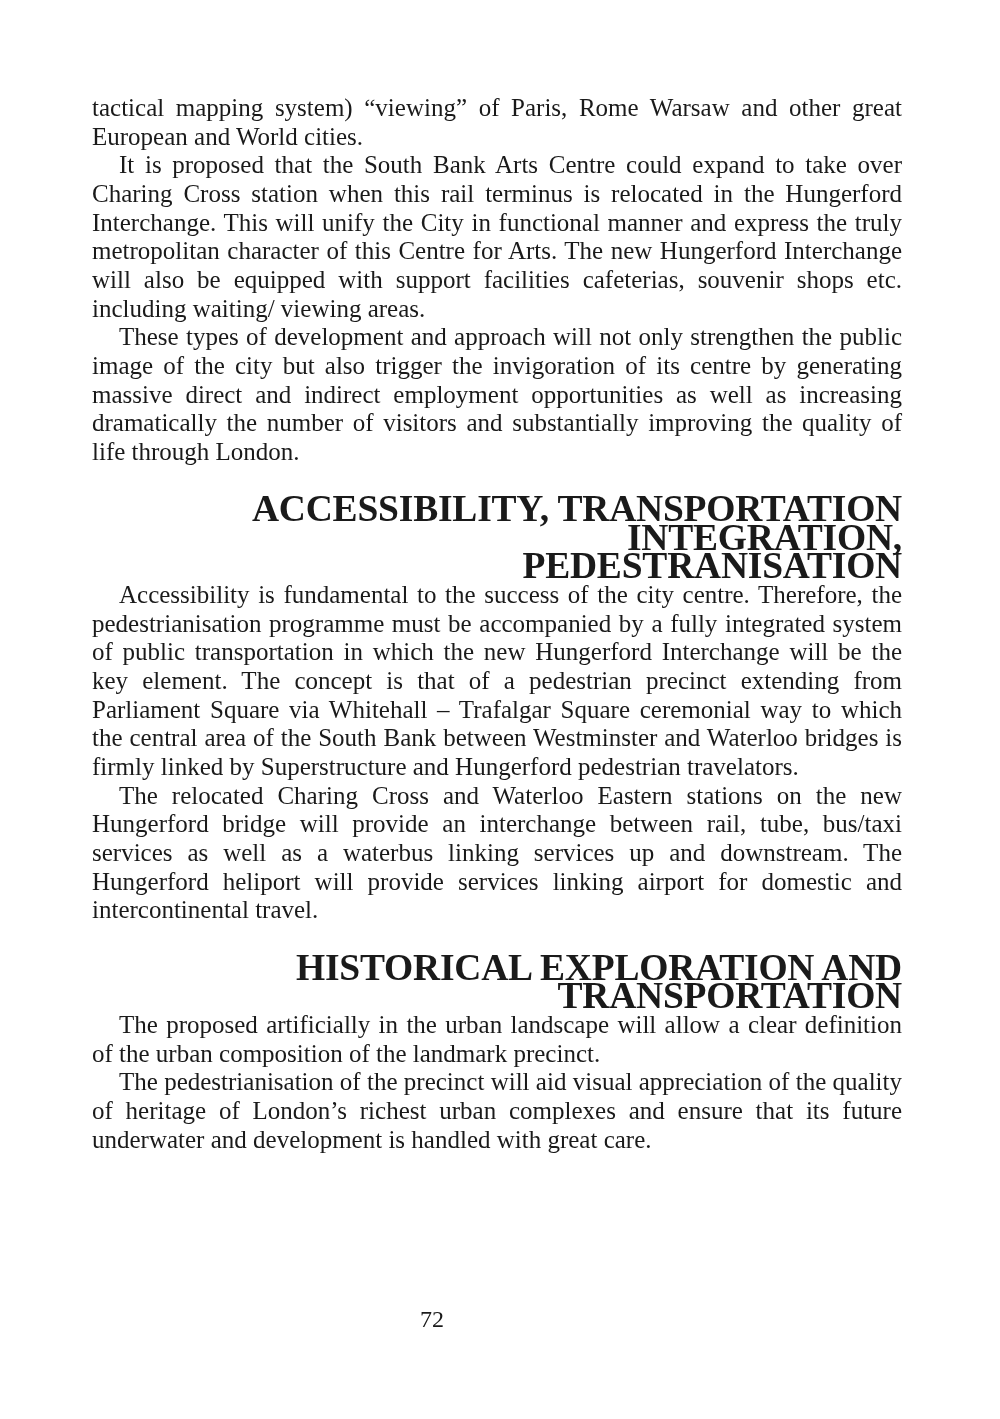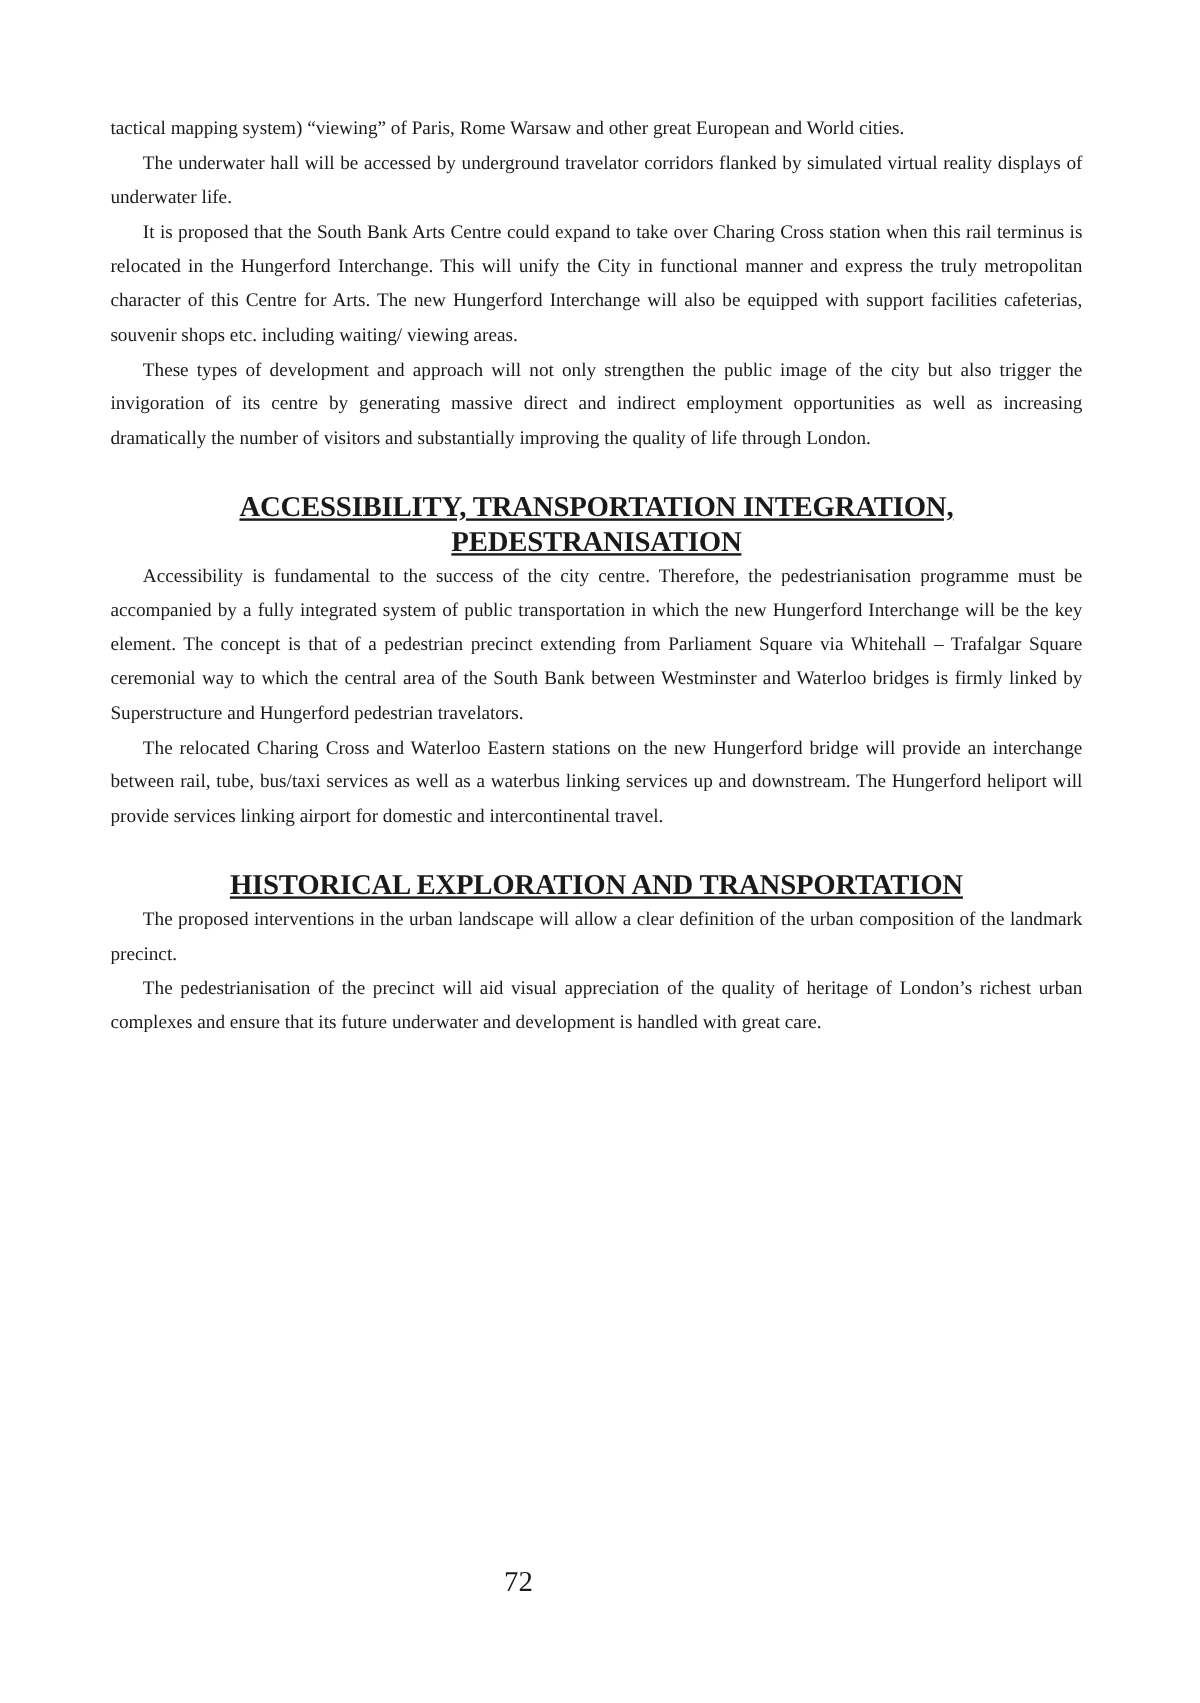--- a/index.html
+++ b/index.html
@@ -12,40 +12,39 @@
       height: 1419px;
       position: relative;
       overflow: hidden;
     }
     .page {
       position: absolute;
       left: 92px;
       top: 94px;
       width: 810px;
       font-family: "Liberation Serif", "DejaVu Serif", serif;
-      font-size: 16px;
+      font-size: 25px;
       line-height: 28.65px;
       color: #1a1a1a;
     }
     .para {
       margin: 0;
       text-align: justify;
       text-indent: 27px;
       hyphens: none;
     }
     .para.noindent {
       text-indent: 0;
     }
     .heading {
       margin: 28.65px 0 0 0;
       font-weight: bold;
-      text-align: center;
+      text-align: right;
       text-indent: 0;
       letter-spacing: -0.2px;
-      text-decoration: underline;
     }
     .section {
       margin: 0;
     }
     .page-number {
       position: absolute;
       left: 0;
       width: 864px;
       top: 1306px;
       text-align: center;
@@ -54,37 +53,36 @@
       color: #1a1a1a;
     }
   </style>
 </head>
 <body>
 
 <div class="page">
 
   <div class="section">
     <p class="para noindent">tactical mapping system) “viewing” of Paris, Rome Warsaw and other great European and World cities.</p>
-    <p class="para">The underwater hall will be accessed by underground travelator corridors flanked by simulated virtual reality displays of underwater life.</p>
     <p class="para">It is proposed that the South Bank Arts Centre could expand to take over Charing Cross station when this rail terminus is relocated in the Hungerford Interchange. This will unify the City in functional manner and express the truly metropolitan character of this Centre for Arts. The new Hungerford Interchange will also be equipped with support facilities cafeterias, souvenir shops etc. including waiting/ viewing areas.</p>
     <p class="para">These types of development and approach will not only strengthen the public image of the city but also trigger the invigoration of its centre by generating massive direct and indirect employment opportunities as well as increasing dramatically the number of visitors and substantially improving the quality of life through London.</p>
   </div>
 
   <div class="section">
     <h2 class="para heading">
       <span>ACCESSIBILITY, TRANSPORTATION INTEGRATION,</span><br>
       <span>PEDESTRANISATION</span>
     </h2>
     <p class="para">Accessibility is fundamental to the success of the city centre. Therefore, the pedestrianisation programme must be accompanied by a fully integrated system of public transportation in which the new Hungerford Interchange will be the key element. The concept is that of a pedestrian precinct extending from Parliament Square via Whitehall – Trafalgar Square ceremonial way to which the central area of the South Bank between Westminster and Waterloo bridges is firmly linked by Superstructure and Hungerford pedestrian travelators.</p>
     <p class="para">The relocated Charing Cross and Waterloo Eastern stations on the new Hungerford bridge will provide an  interchange between rail, tube, bus/taxi services as well as a waterbus linking services up and downstream. The Hungerford heliport will provide services linking airport for domestic and intercontinental travel.</p>
   </div>
 
   <div class="section">
     <h2 class="para heading">
       <span>HISTORICAL EXPLORATION AND TRANSPORTATION</span>
     </h2>
-    <p class="para">The proposed interventions in the urban landscape will allow a clear definition of the urban composition of the landmark precinct.</p>
+    <p class="para">The proposed artificially in the urban landscape will allow a clear definition of the urban composition of the landmark precinct.</p>
     <p class="para">The pedestrianisation of the precinct will aid visual appreciation of the quality of heritage of London’s richest urban complexes and ensure that its future underwater and development is handled with great care.</p>
   </div>
 
 </div>
 
 <div class="page-number">72</div>
 
 </body></html>

